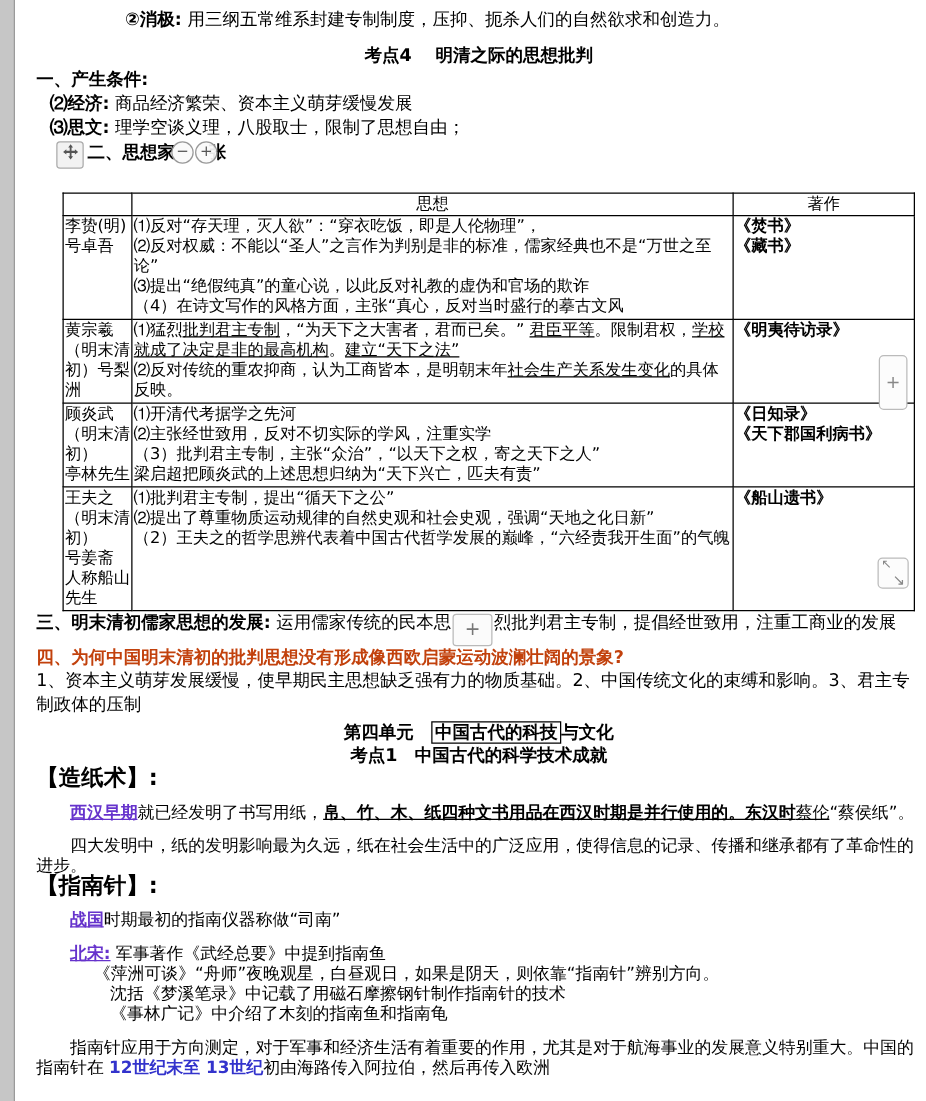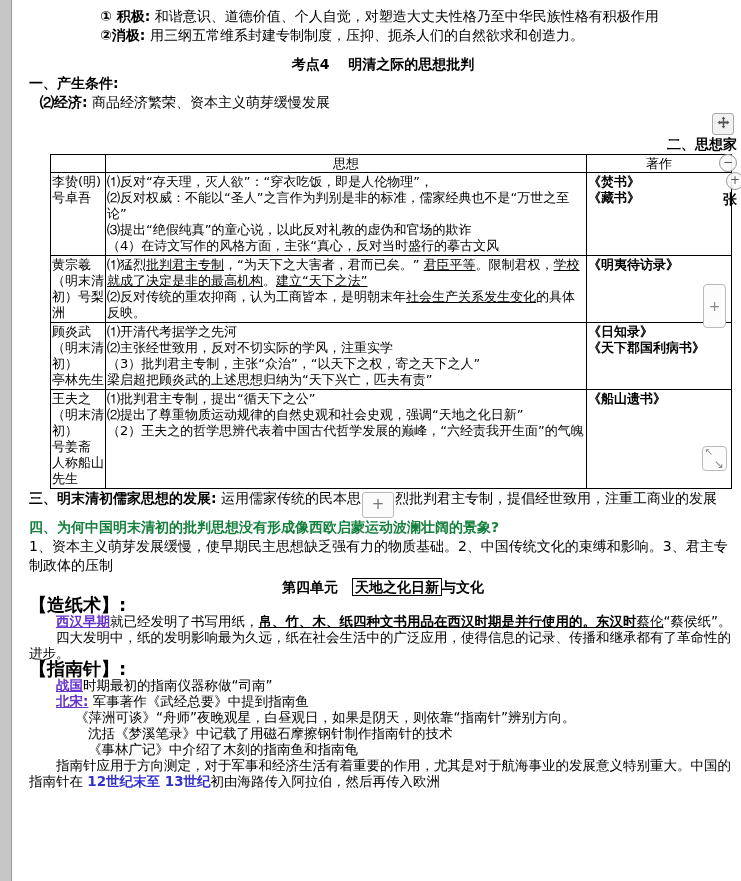--- a/index.html
+++ b/index.html
@@ -10,32 +10,32 @@
     font-size:14px;line-height:19px;
   }
   .gutter{position:absolute;left:0;top:0;width:11px;height:881px;background:#c6c6c6;border-right:1px solid #9a9a9a;}
   .page{position:absolute;left:12px;top:0;width:729px;height:881px;background:#fff;box-sizing:border-box;padding:7px 4px 0 17px;}
   .para{margin:0;}
   .b,{font-weight:bold;}
   span.b{font-weight:bold;}
   span.u{text-decoration:underline;}
   span.pu{color:#6633CC;}
   span.bl{color:#3333CC;}
-  span.mr{color:#15803d;}
+  span.mr{color:#c2410c;}
   span.box{border:1px solid #000;padding:0 2px;}
   .indent-intro{padding-left:71px;}
   .indent-cond{padding-left:11px;}
   .center{text-align:center;font-weight:bold;}
-  .ti{text-indent:2em;}
+  .ti{text-indent:2em;margin-top:11px;}
   .pl59{padding-left:59px;}
   .pl46{padding-left:46px;}
   .mt10{margin-top:10px;}
   .mt3{margin-top:3px;}
   
-  .hl{display:flex;align-items:flex-end;height:21px;margin:1px 0 1px 16px;font-weight:bold;flex-direction:column;}
+  .hl{display:flex;align-items:flex-start;height:21px;margin:1px 0 1px 16px;font-weight:bold;}
   .mh{width:20px;height:20px;border:1px solid #aaa;border-radius:3px;background:#f2f2f2;
       display:flex;align-items:center;justify-content:center;margin-right:3px;flex:0 0 auto;cursor:move;}
   .zbtn{width:16px;height:16px;border:1px solid #999;border-radius:50%;background:rgba(250,250,250,.92);
       color:#555;font-size:12px;line-height:14px;text-align:center;font-weight:normal;flex:0 0 auto;z-index:2;}
   .zbtn.zo{margin-left:-3px;}
   .zbtn.zi{margin-left:1px;margin-right:-7px;}
   
   table.ttable{border-collapse:collapse;margin-left:21px;width:681px;table-layout:fixed;
       font-size:13px;line-height:16px;margin-top:20px;}
   table.ttable td{border:1px solid #000;vertical-align:top;padding:1px 1px;}
@@ -57,27 +57,27 @@
   .rsz .nw{position:absolute;top:-1px;left:2px;font-size:10px;line-height:12px;}
   .rsz .se{position:absolute;bottom:-1px;right:2px;font-size:12px;line-height:13px;}
 </style>
 </head>
 <body>
 
 <div class="gutter"></div>
 
 <div class="page">
 
-  <div class="para indent-intro"><span class="b">① 积极:</span><span> 和谐意识、道德价值、个人自觉，对塑造大丈夫性格乃至中华民族性格有积极作用</span></div>
   <div class="para indent-intro"><span class="b">②消极:</span><span> 用三纲五常维系封建专制制度，压抑、扼杀人们的自然欲求和创造力。</span></div>
 
   <div class="para center mt10"><span class="b">考点4　 明清之际的思想批判</span></div>
 
   <div class="para"><span class="b">一、产生条件:</span></div>
   <div class="para indent-cond"><span class="b">⑵经济:</span><span> 商品经济繁荣、资本主义萌芽缓慢发展</span></div>
+  <div class="para indent-cond"><span class="b">⑶思文:</span><span> 理学空谈义理，八股取士，限制了思想自由；</span></div>
 
   <div class="hl">
     <span class="mh">
       <span>
         <svg width="13" height="13" viewBox="0 0 16 16">
             <path d="M8 0.5 L10.4 3.6 H8.9 V6.9 H12.2 V5.4 L15.4 8 L12.2 10.6 V9.1 H8.9 V12.4 H10.4 L8 15.5 L5.6 12.4 H7.1 V9.1 H3.8 V10.6 L0.6 8 L3.8 5.4 V6.9 H7.1 V3.6 H5.6 Z" fill="#555"></path>
           </svg>
       </span>
     </span>
     <span>二、思想家</span>
@@ -164,21 +164,22 @@
           </td>
     </tr>
   </tbody>
     </table>
 
   <div class="para"><span><span class="b">三、明末清初儒家思想的发展:</span><span> 运用儒家传统的民本思</span></span><span class="iadd"><span>+</span></span><span><span>烈批判君主专制，提倡经世致用，注重工商业的发展</span></span></div>
 
   <div class="para"><span class="b mr">四、为何中国明末清初的批判思想没有形成像西欧启蒙运动波澜壮阔的景象?</span></div>
   <div class="para"><span>1、资本主义萌芽发展缓慢，使早期民主思想缺乏强有力的物质基础。2、中国传统文化的束缚和影响。3、君主专制政体的压制</span></div>
 
-  <div class="para center mt3"><span class="b">第四单元　</span><span class="b box">天地之化日新</span><span class="b">与文化</span></div>
+  <div class="para center mt3"><span class="b">第四单元　</span><span class="b box">中国古代的科技</span><span class="b">与文化</span></div>
+  <div class="para center"><span class="b">考点1　中国古代的科学技术成就</span></div>
 
   <div class="sci">
     <div class="para hd"><span class="b">【造纸术】:</span></div>
     <div class="para ti"><span class="b u pu">西汉早期</span><span>就已经发明了书写用纸，</span><span class="b u">帛、竹、木、纸四种文书用品在西汉时期是并行使用的。东汉时</span><span class="u">蔡伦</span><span>“蔡侯纸”。</span></div>
     <div class="para ti"><span>四大发明中，纸的发明影响最为久远，纸在社会生活中的广泛应用，使得信息的记录、传播和继承都有了革命性的进步。</span></div>
 
     <div class="para hd"><span class="b">【指南针】:</span></div>
     <div class="para ti"><span class="b u pu">战国</span><span>时期最初的指南仪器称做“司南”</span></div>
     <div class="para ti"><span class="b u pu">北宋:</span><span> 军事著作《武经总要》中提到指南鱼</span></div>
     <div class="para pl46"><span>《萍洲可谈》“舟师”夜晚观星，白昼观日，如果是阴天，则依靠“指南针”辨别方向。</span></div>

